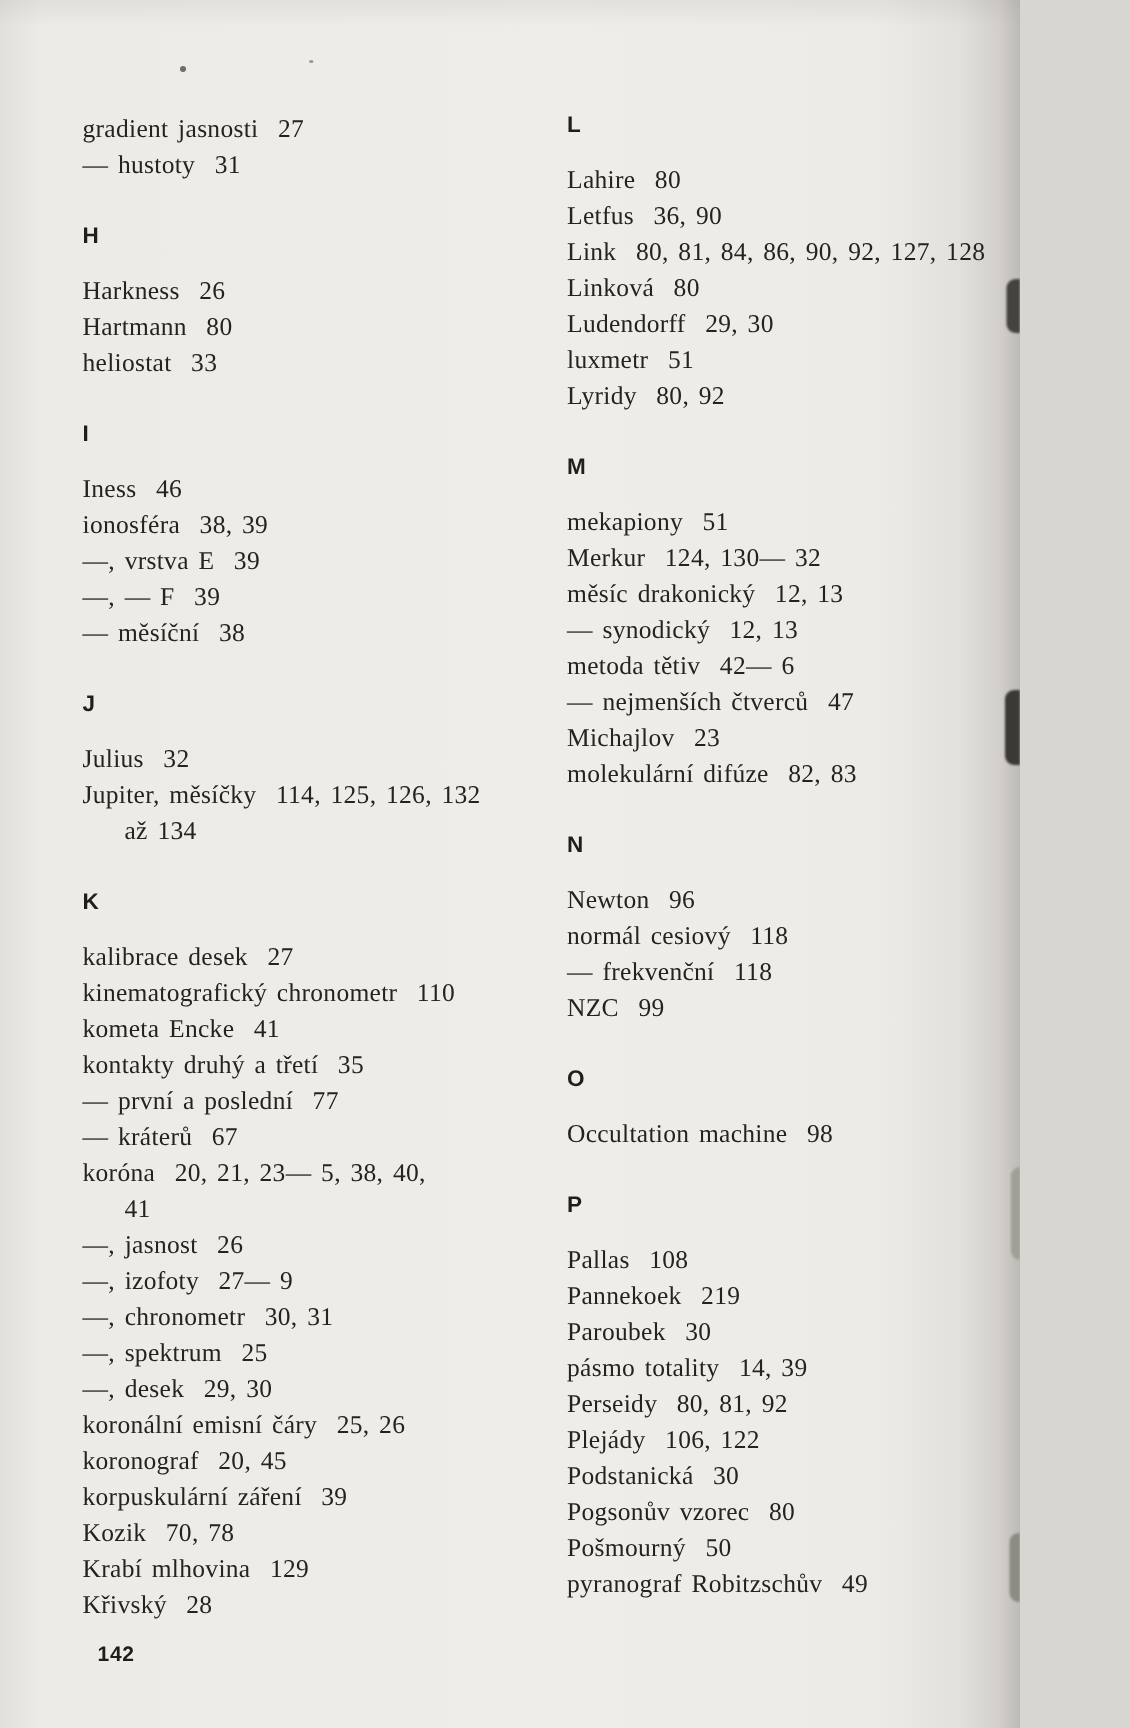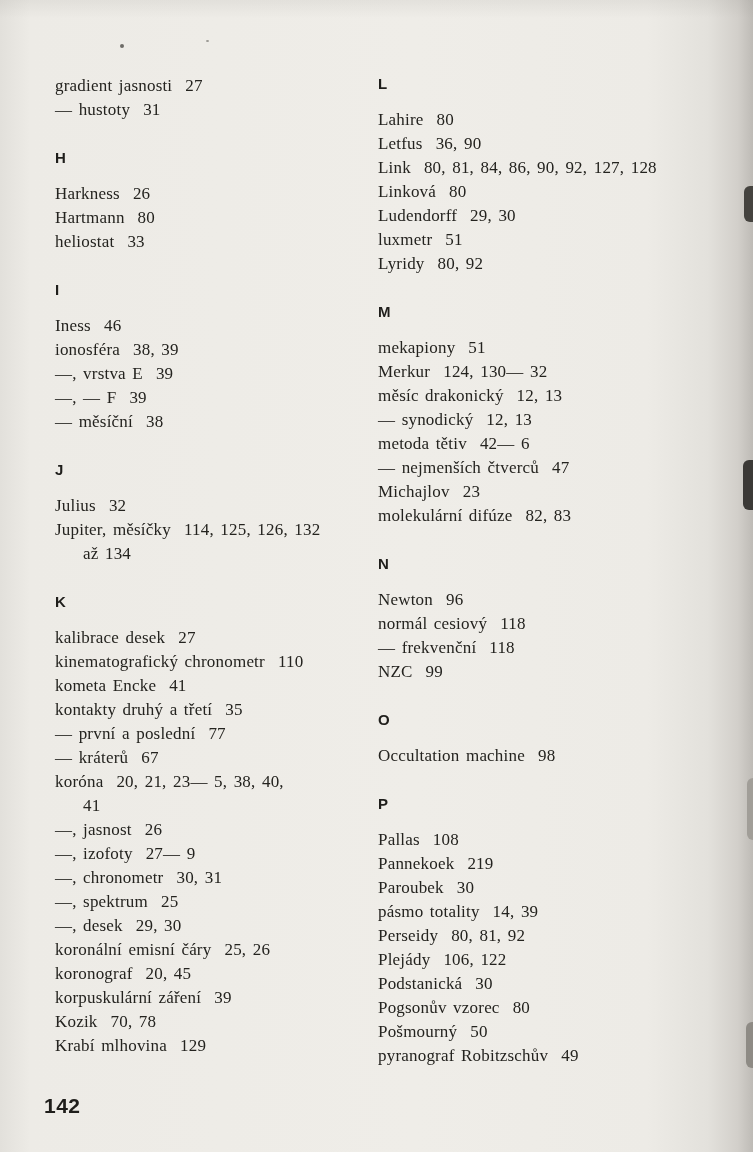--- a/index.html
+++ b/index.html
@@ -3,21 +3,21 @@
 <meta charset="utf-8">
 <style>
   html, body { margin: 0; padding: 0; }
   body {
     width: 753px; height: 1152px;
     background: #d8d6d1;
     font-family: "Liberation Serif", serif;
   }
   .paper {
     position: relative;
-    width: 753px; height: 1152px;
+    width: 680px; height: 1152px;
     overflow: hidden;
     color: #24231f;
     background: linear-gradient(90deg,
       #e2e0db 0%, #edebe6 4%, #efede8 55%, #edebe6 86%,
       #e3e1dc 94%, #d2cfca 98%, #bebbb6 100%);
   }
   .paper::after { 
     content: "";
     position: absolute; left: 0; top: 0; right: 0; height: 18px;
     background: linear-gradient(180deg, rgba(120,118,112,0.10), rgba(120,118,112,0));
@@ -62,24 +62,24 @@
     font-size: 17px;
     line-height: 24px;
     white-space: nowrap;
     letter-spacing: 0.2px;
     word-spacing: 2px;
   }
   .entry.indent { padding-left: 28px; }
   .entry .pages { margin-left: 13px; }
 
   .page-number {
-    position: absolute; left: 44px; top: 1094px;
+    position: absolute; left: 65px; top: 1094px;
     font-family: "Liberation Sans", sans-serif;
     font-weight: bold;
-    font-size: 21px;
+    font-size: 14px;
     letter-spacing: 0.5px;
     color: #1f1e1b;
   }
 </style>
 </head>
 <body>
 
 <div class="paper">
   <div class="scan-dot"></div>
   <div class="scan-dot small"></div>
@@ -127,20 +127,21 @@
           <div class="entry"><span class="term">—, jasnost</span><span class="pages">26</span></div>
           <div class="entry"><span class="term">—, izofoty</span><span class="pages">27— 9</span></div>
           <div class="entry"><span class="term">—, chronometr</span><span class="pages">30, 31</span></div>
           <div class="entry"><span class="term">—, spektrum</span><span class="pages">25</span></div>
           <div class="entry"><span class="term">—, desek</span><span class="pages">29, 30</span></div>
           <div class="entry"><span class="term">koronální emisní čáry</span><span class="pages">25, 26</span></div>
           <div class="entry"><span class="term">koronograf</span><span class="pages">20, 45</span></div>
           <div class="entry"><span class="term">korpuskulární záření</span><span class="pages">39</span></div>
           <div class="entry"><span class="term">Kozik</span><span class="pages">70, 78</span></div>
           <div class="entry"><span class="term">Krabí mlhovina</span><span class="pages">129</span></div>
+          <div class="entry"><span class="term">Křivský</span><span class="pages">28</span></div>
         </div>
       </div>
       <div class="col col-right">
         <div class="section">
           <div class="letter">L</div>
           <div class="entry"><span class="term">Lahire</span><span class="pages">80</span></div>
           <div class="entry"><span class="term">Letfus</span><span class="pages">36, 90</span></div>
           <div class="entry"><span class="term">Link</span><span class="pages">80, 81, 84, 86, 90, 92, 127, 128</span></div>
           <div class="entry"><span class="term">Linková</span><span class="pages">80</span></div>
           <div class="entry"><span class="term">Ludendorff</span><span class="pages">29, 30</span></div>

